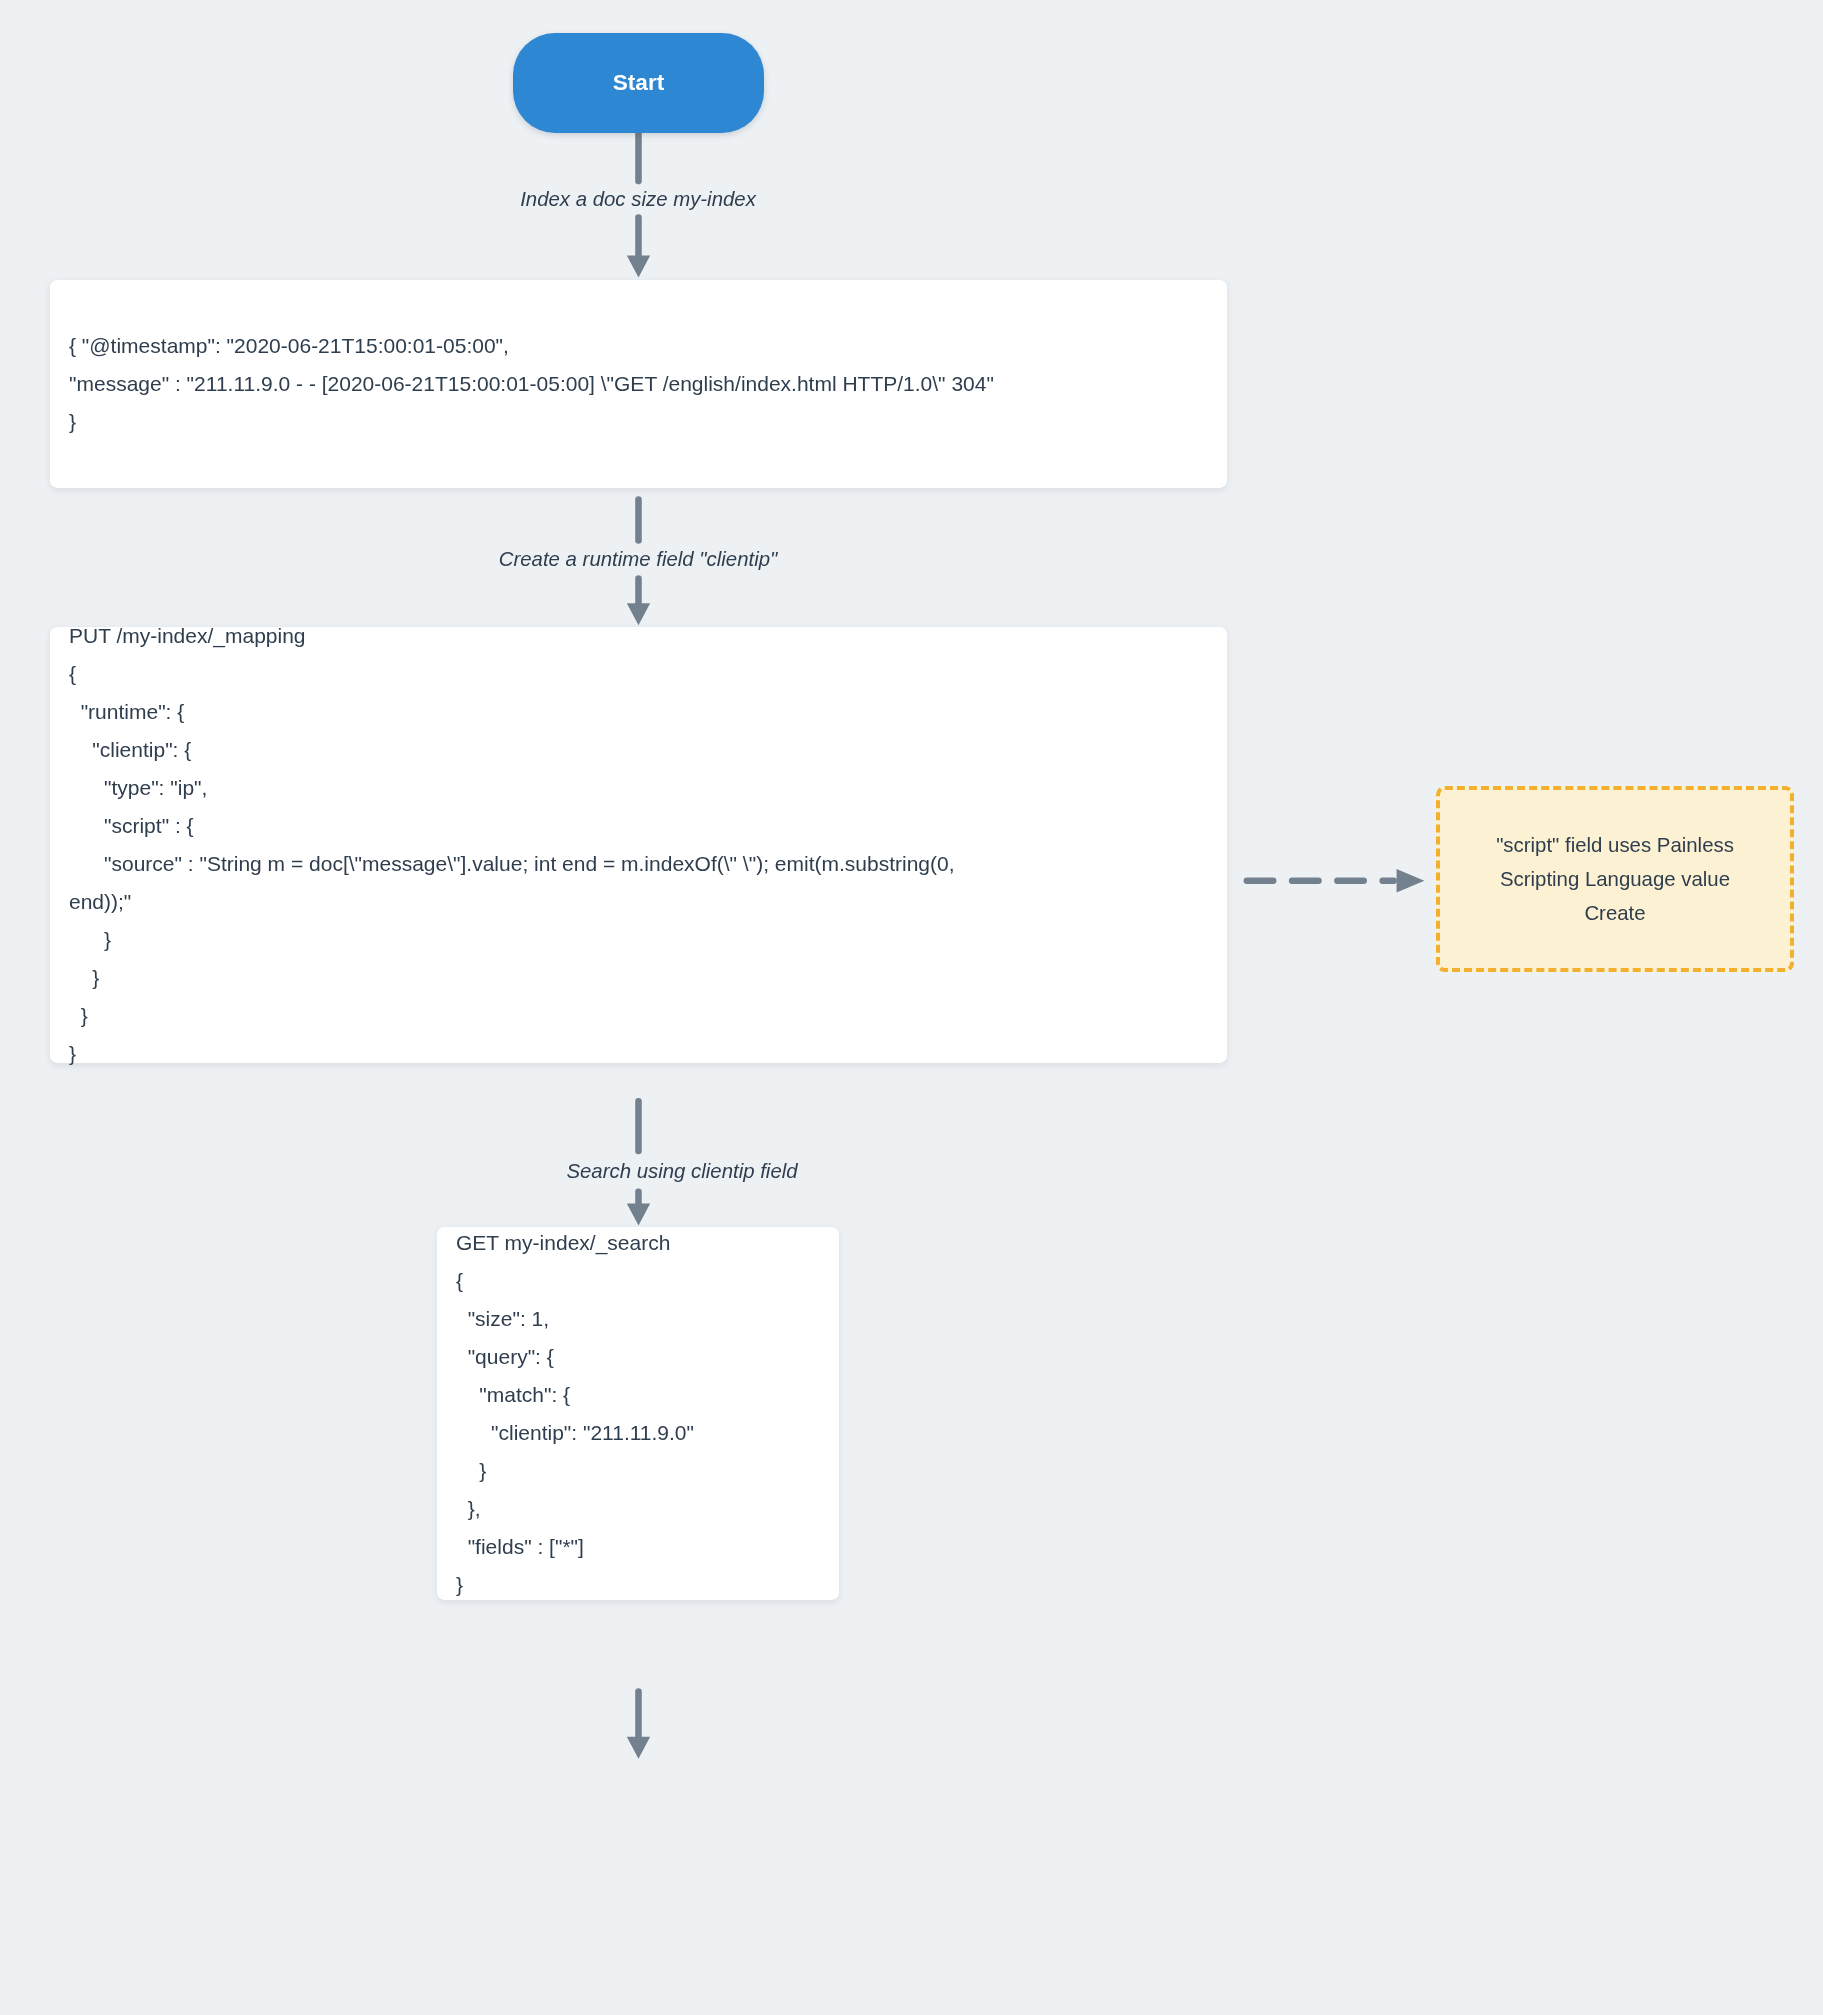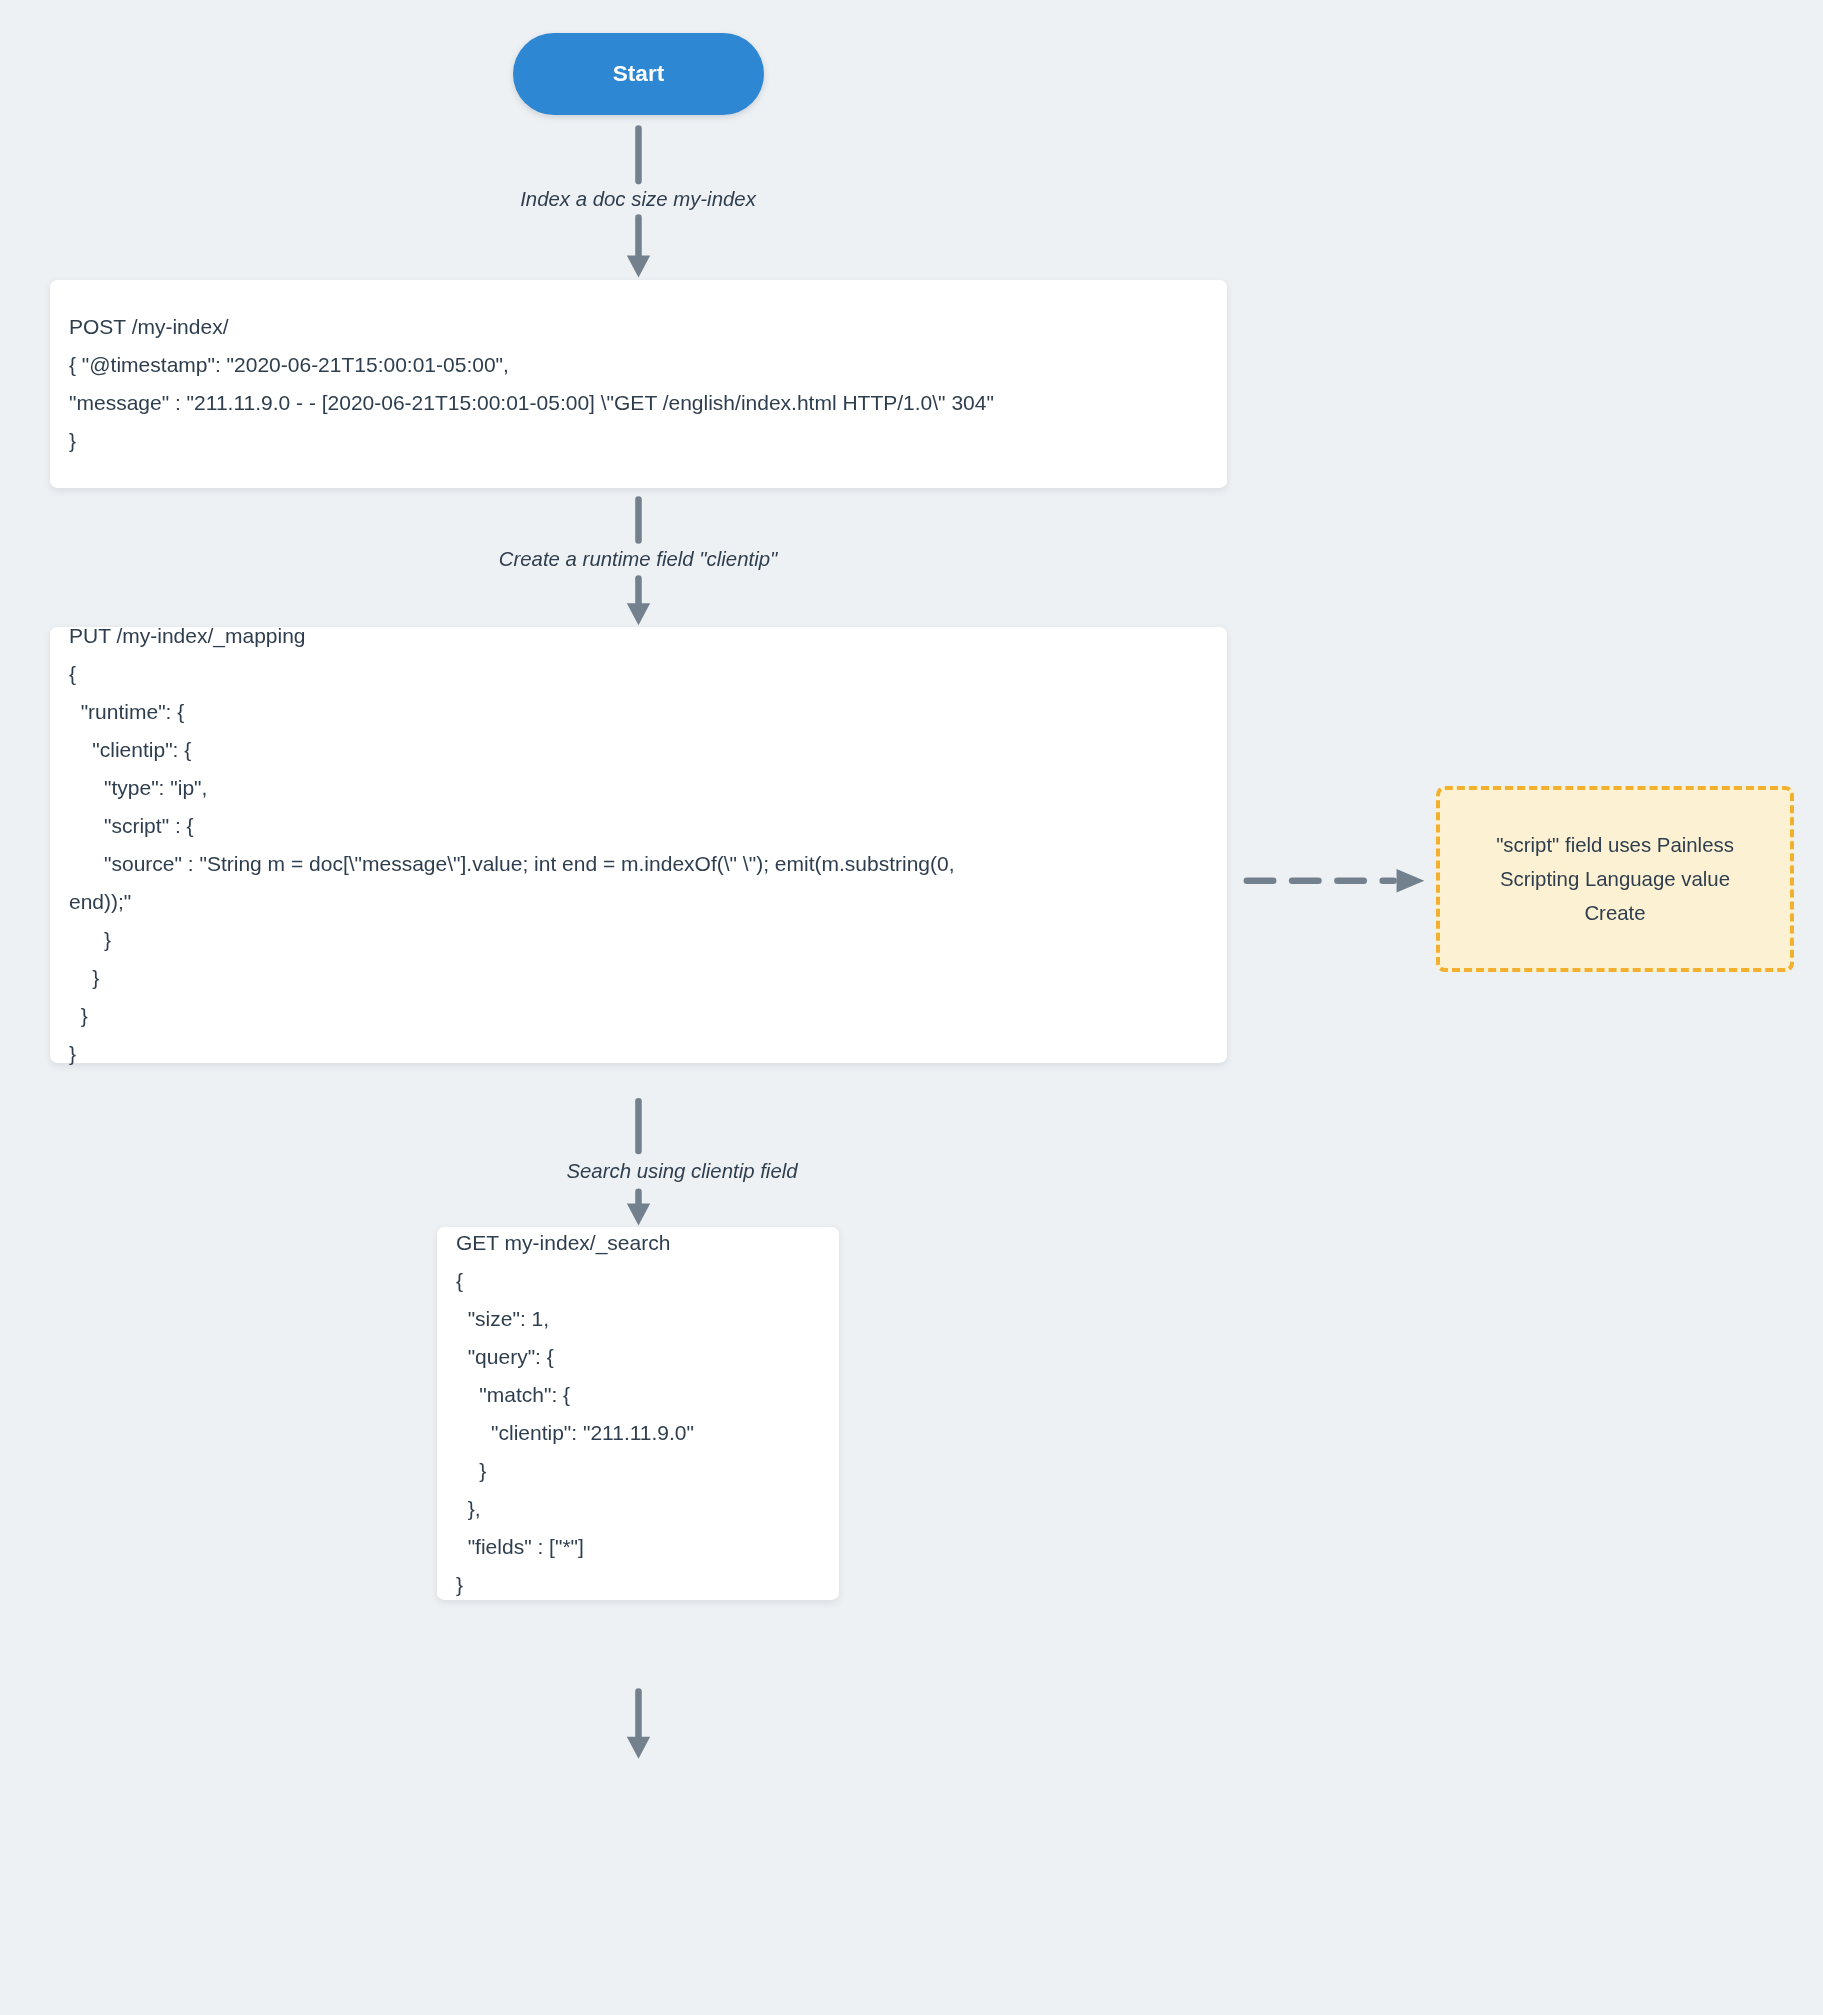--- a/index.html
+++ b/index.html
@@ -15,21 +15,21 @@
     background: #EEF1F4;
     overflow: hidden;
   }
   .connectors {
     position: absolute; left: 0; top: 0;
     width: 1824px; height: 2015px;
     pointer-events: none;
   }
   .pill {
     position: absolute;
-    width: 251px; height: 82px;
+    width: 251px; height: 100px;
     background: #2E87D3;
     border-radius: 42px;
     display: flex; align-items: center; justify-content: center;
     color: #FFFFFF;
     font-size: 22.6px; font-weight: 700;
     box-shadow: 0 2.2px 6.6px rgba(40,55,70,0.18);
   }
   .pill.start { left: 513px; top: 33px; }
   .pill.end   { left: 513px; top: 1770px; }
   .edge-label {
@@ -106,21 +106,20 @@
   </svg>
 
   <div class="pill start">
     <span>Start</span>
   </div>
 
   <div class="edge-label l1">Index a doc size my-index</div>
 
   <div class="code-box box-post">
     <div>
-        <div class="line">POST /my-index/</div>
         <div class="line">{ "@timestamp": "2020-06-21T15:00:01-05:00",</div>
         <div class="line">"message" : "211.11.9.0 - - [2020-06-21T15:00:01-05:00] \"GET /english/index.html HTTP/1.0\" 304"</div>
         <div class="line">}</div>
       </div>
   </div>
 
   <div class="edge-label l2">Create a runtime field "clientip"</div>
 
   <div class="code-box box-put">
     <div>

